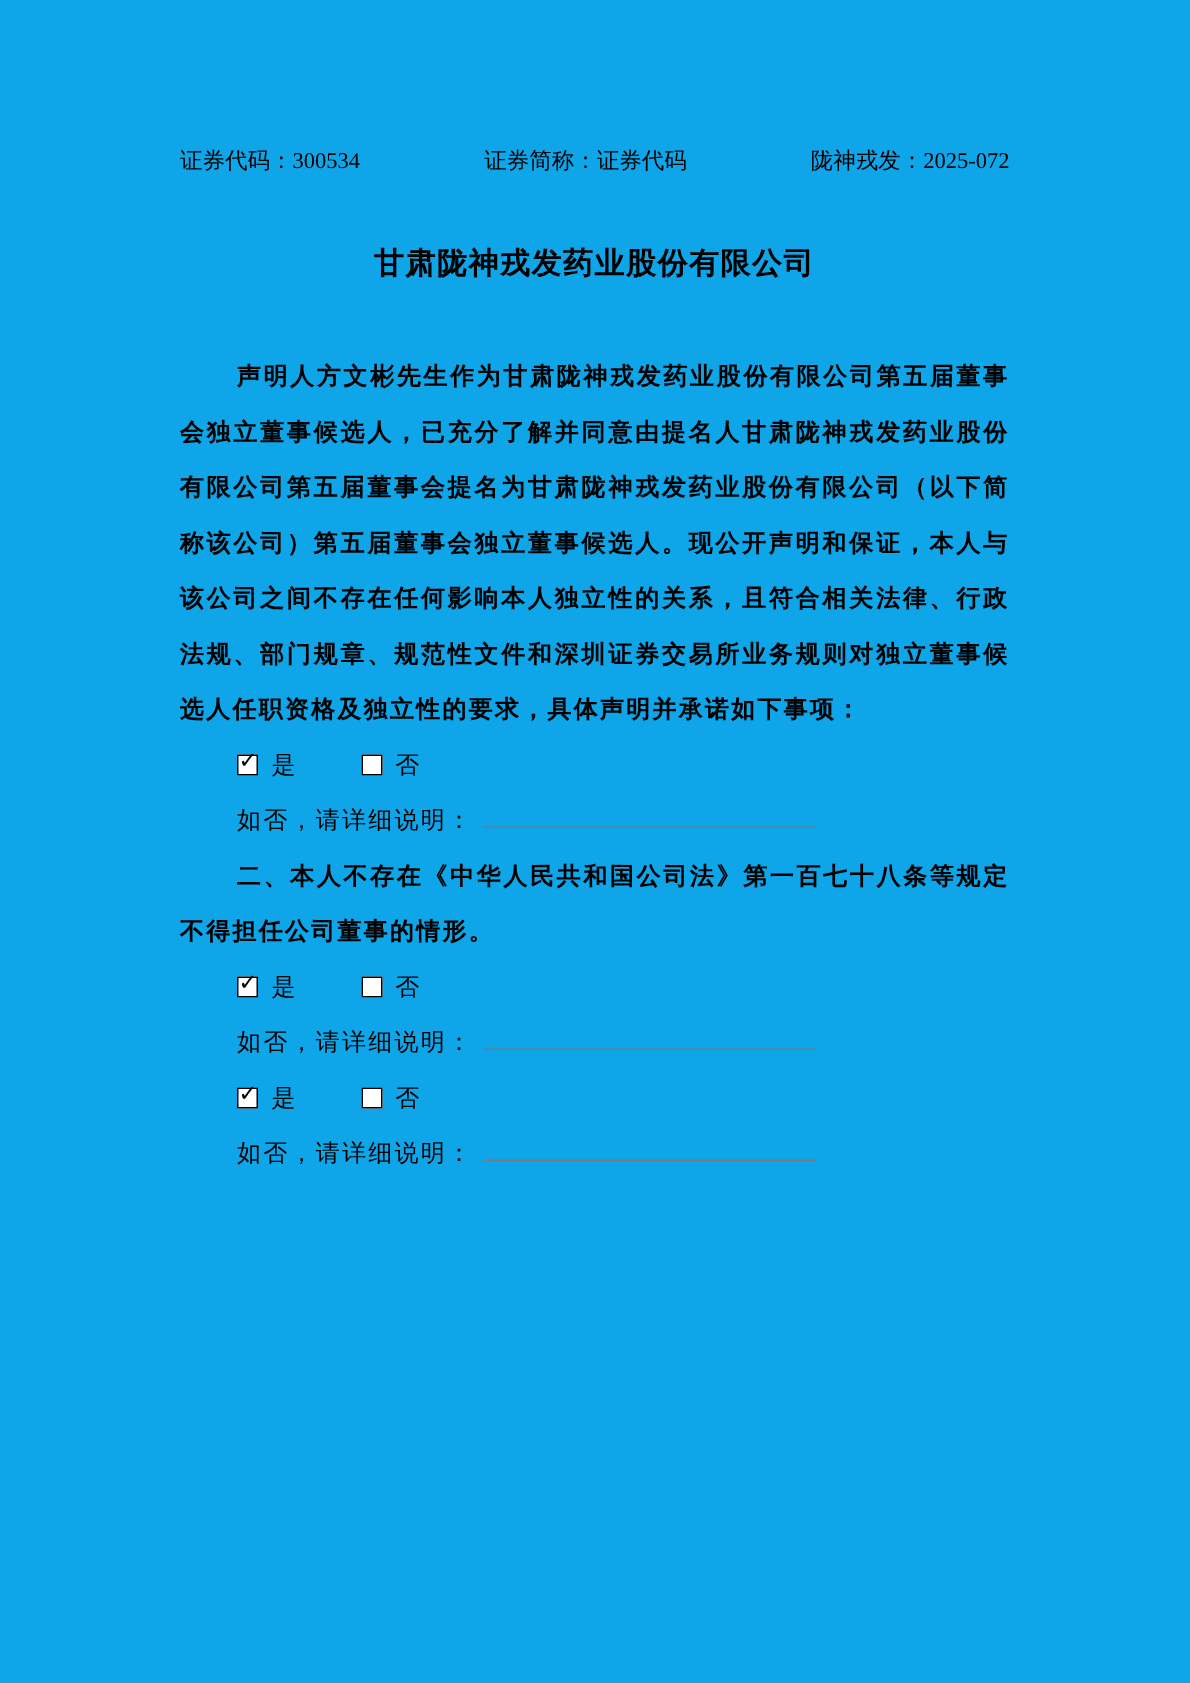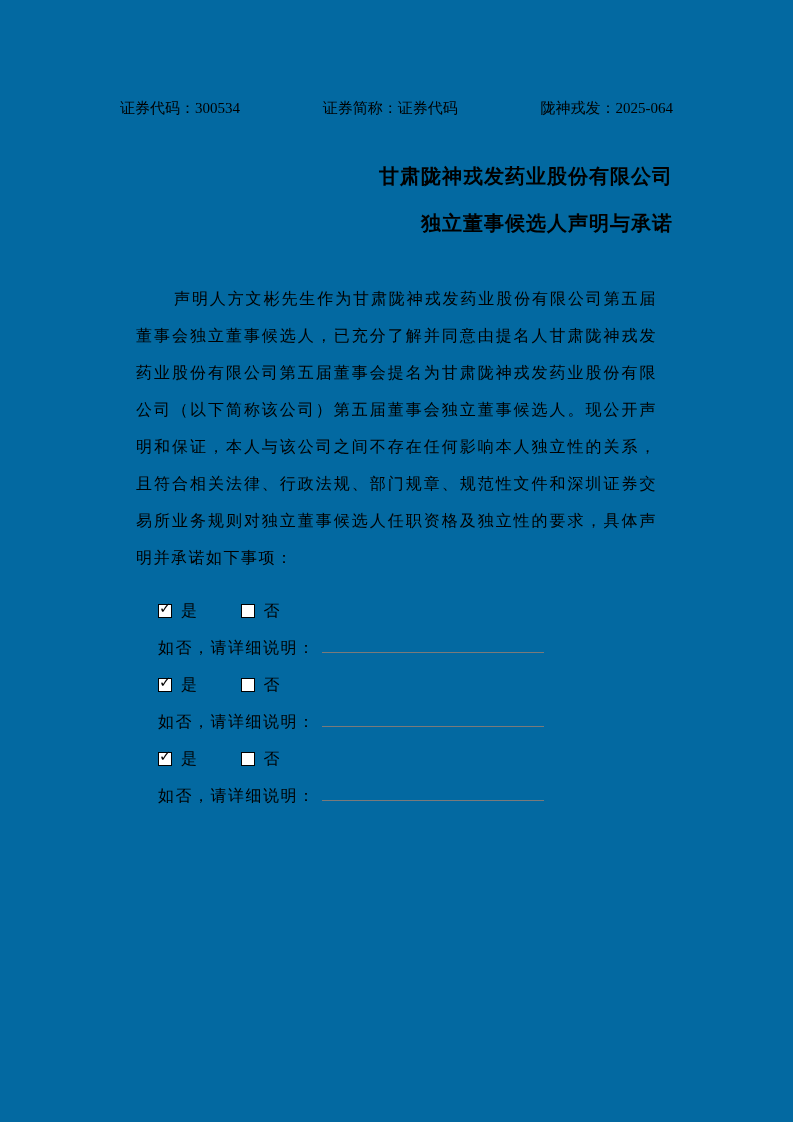--- a/index.html
+++ b/index.html
@@ -1,54 +1,54 @@
 <!DOCTYPE html>
 <html><head>
 <meta charset="utf-8">
 <style>
   * { box-sizing: border-box; }
   html, body { margin: 0; padding: 0; background: #ffffff; }
   .page {
     position: relative;
     width: 793px;
     height: 1122px;
-    background: #0369a1;
+    background: #0ea5e9;
     color: #000000;
     font-family: "Liberation Serif", "DejaVu Serif", serif;
     overflow: hidden;
     margin: 0 auto;
   }
   .content { padding: 97px 120px 0 120px; }
 
   .doc-header {
     display: flex;
     justify-content: space-between;
     font-size: 15px;
     line-height: 22px;
     white-space: nowrap;
   }
 
   .titles {
     margin-top: 34px;
-    text-align: right;
+    text-align: center;
     font-family: "Liberation Sans", "DejaVu Sans", sans-serif;
     font-weight: bold;
     font-size: 20px;
     line-height: 47px;
     letter-spacing: 1px;
   }
 
   .body-text {
     margin-top: 33px;
     font-size: 16px;
     line-height: 37px;
     letter-spacing: 1.5px;
     text-align: justify;
   }
-  .para { margin: 16px; text-indent: 38px; }
+  .para { margin: 0; text-indent: 38px; font-weight: bold; }
 
   .check-row { padding-left: 38px; }
   .checkbox {
     display: inline-block;
     width: 14px;
     height: 14px;
     border: 1.5px solid #000;
     position: relative;
     vertical-align: -2px;
     background: #fff;
@@ -77,39 +77,39 @@
 </style>
 </head>
 <body>
 
 <div class="page">
   <div class="content">
 
     <div class="doc-header">
       <span><span>证券代码：</span><span>300534</span></span>
       <span><span>证券简称：</span><span>证券代码</span></span>
-      <span><span>陇神戎发：</span><span>2025-064</span></span>
+      <span><span>陇神戎发：</span><span>2025-072</span></span>
     </div>
 
     <div class="titles">
       <div>甘肃陇神戎发药业股份有限公司</div>
-      <div>独立董事候选人声明与承诺</div>
     </div>
 
     <div class="body-text">
 
       <p class="para">声明人方文彬先生作为甘肃陇神戎发药业股份有限公司第五届董事会独立董事候选人，已充分了解并同意由提名人甘肃陇神戎发药业股份有限公司第五届董事会提名为甘肃陇神戎发药业股份有限公司（以下简称该公司）第五届董事会独立董事候选人。现公开声明和保证，本人与该公司之间不存在任何影响本人独立性的关系，且符合相关法律、行政法规、部门规章、规范性文件和深圳证券交易所业务规则对独立董事候选人任职资格及独立性的要求，具体声明并承诺如下事项：</p>
 
       <div class="check-row">
         <span class="checkbox"><span class="mark">✓</span></span><span class="cb-label">是</span><span class="checkbox cb-gap"><span class="mark"></span></span><span class="cb-label">否</span>
       </div>
       <div class="explain-row">
         <span>如否，请详细说明：</span><span class="blank-line"></span>
       </div>
 
+      <p class="para">二、本人不存在《中华人民共和国公司法》第一百七十八条等规定不得担任公司董事的情形。</p>
       <div class="check-row">
         <span class="checkbox"><span class="mark">✓</span></span><span class="cb-label">是</span><span class="checkbox cb-gap"><span class="mark"></span></span><span class="cb-label">否</span>
       </div>
       <div class="explain-row">
         <span>如否，请详细说明：</span><span class="blank-line"></span>
       </div>
 
       <div class="check-row">
         <span class="checkbox"><span class="mark">✓</span></span><span class="cb-label">是</span><span class="checkbox cb-gap"><span class="mark"></span></span><span class="cb-label">否</span>
       </div>

